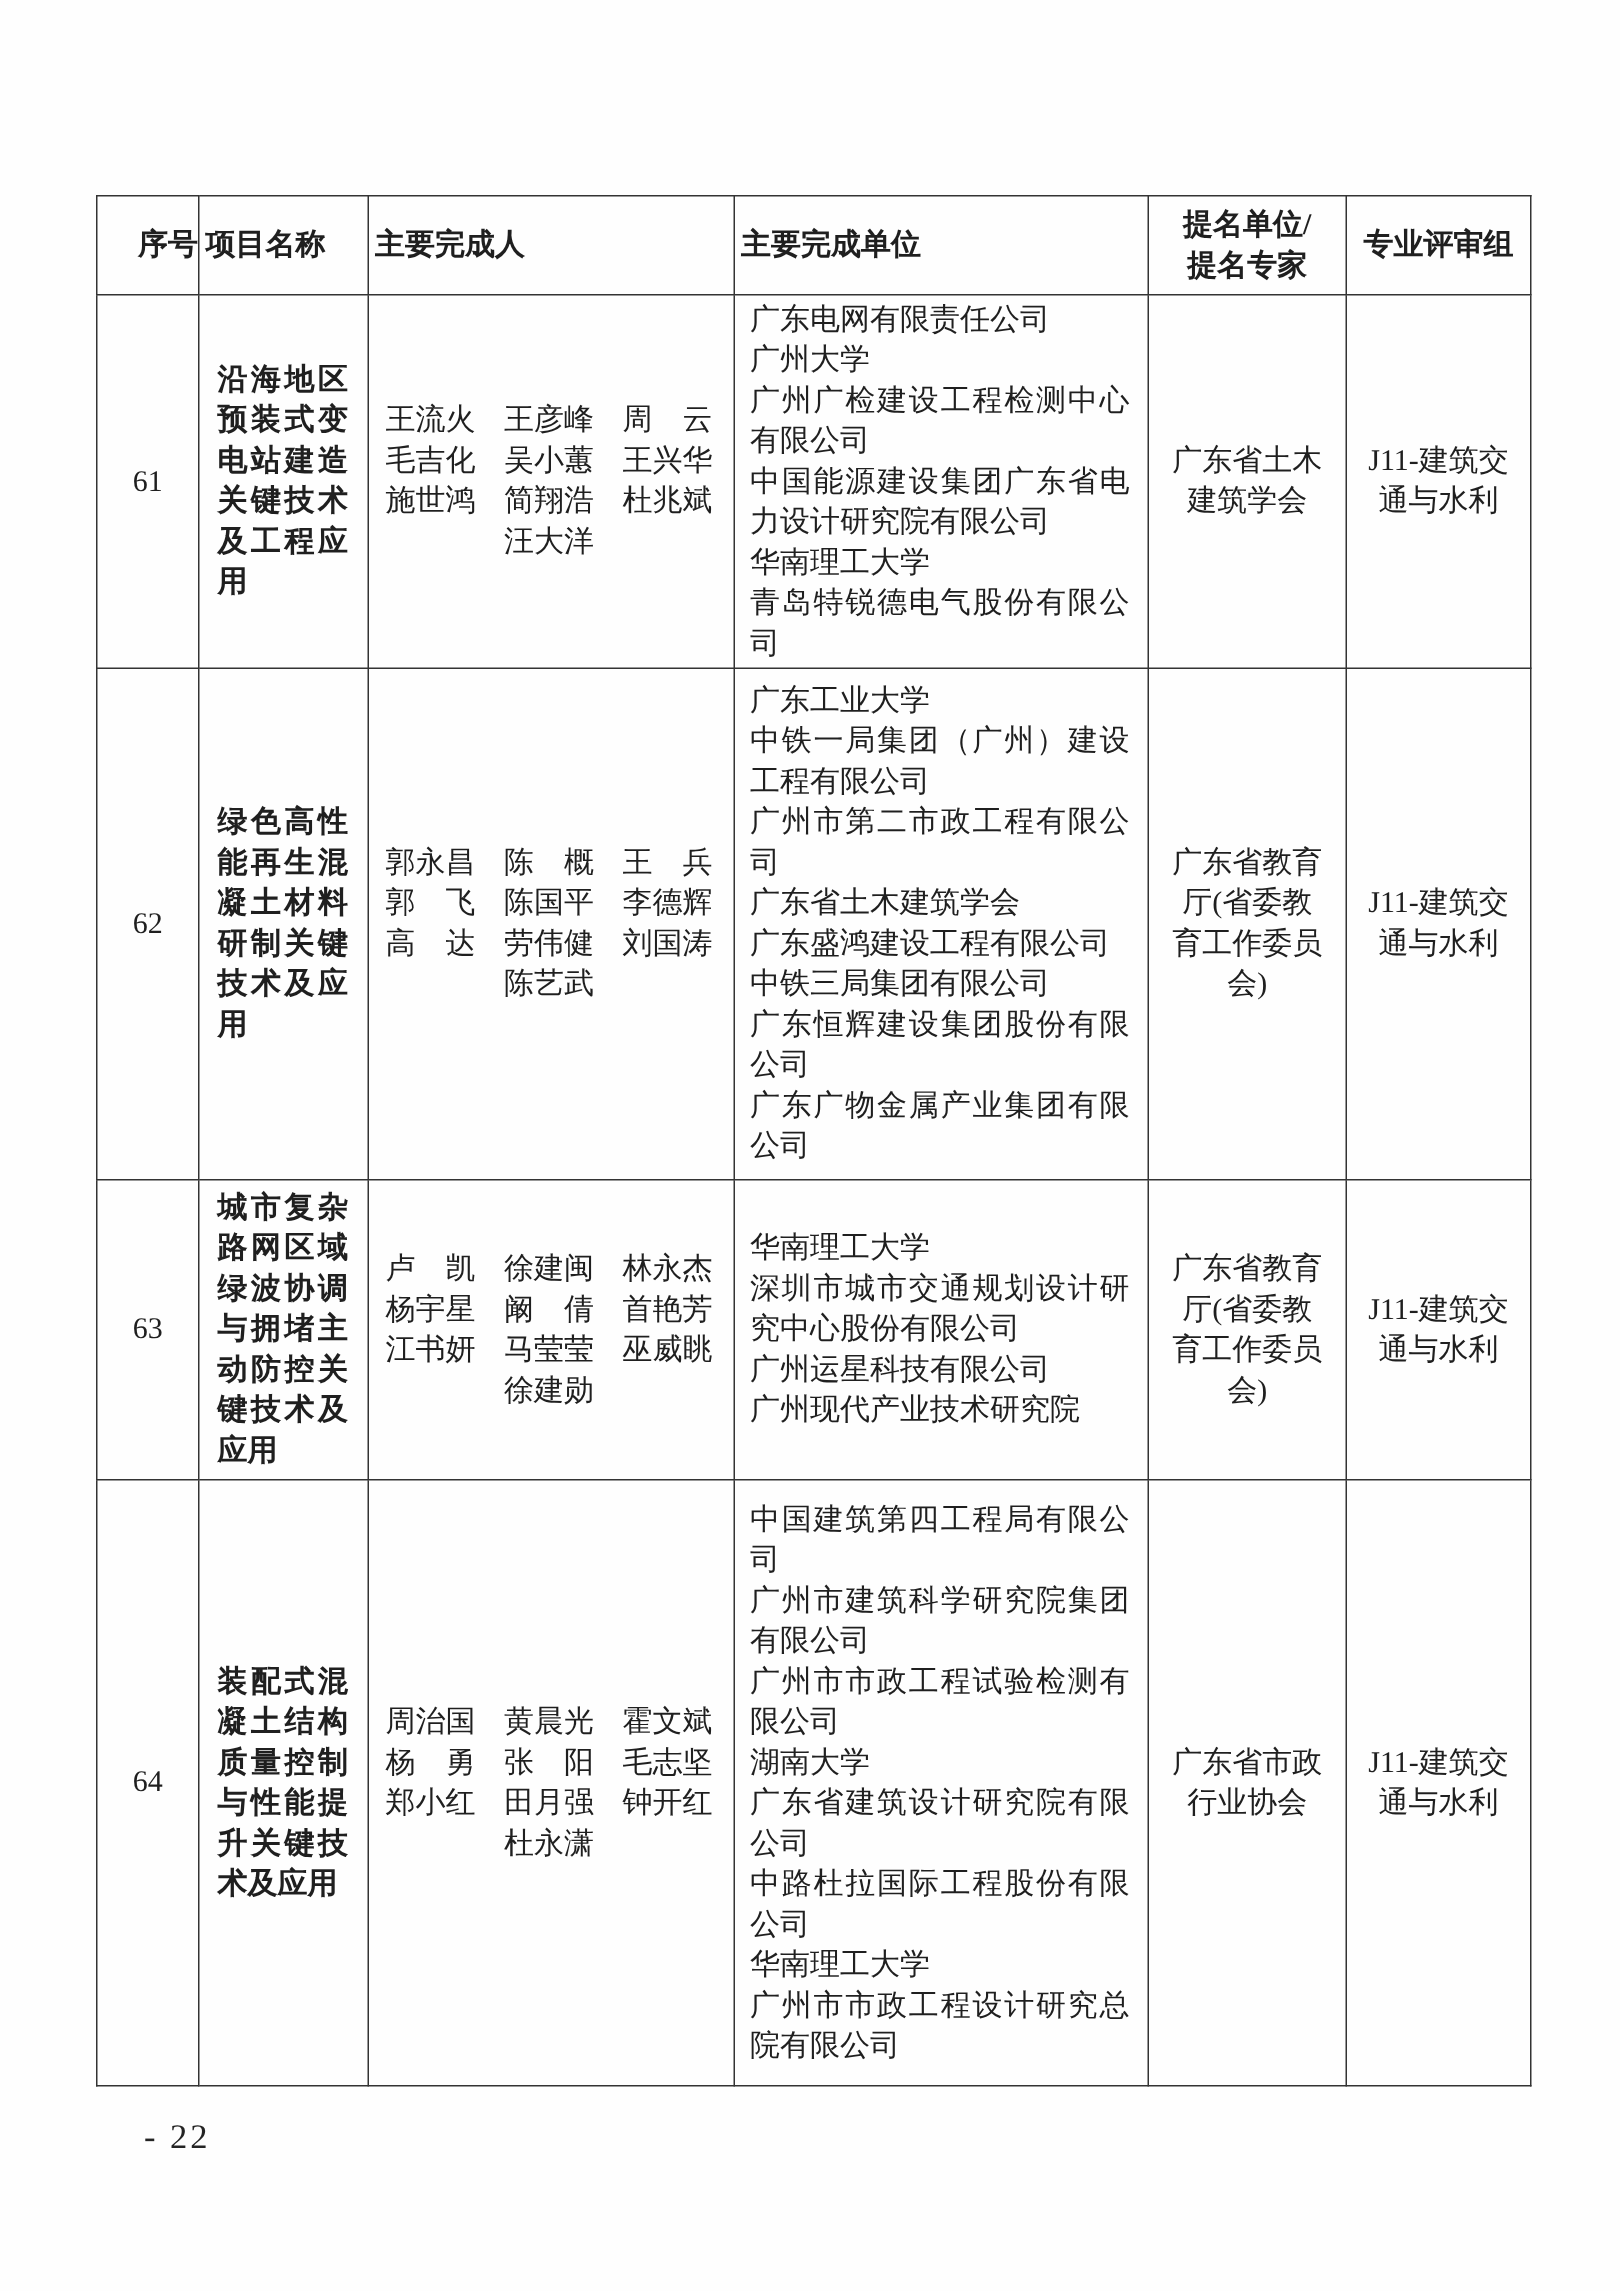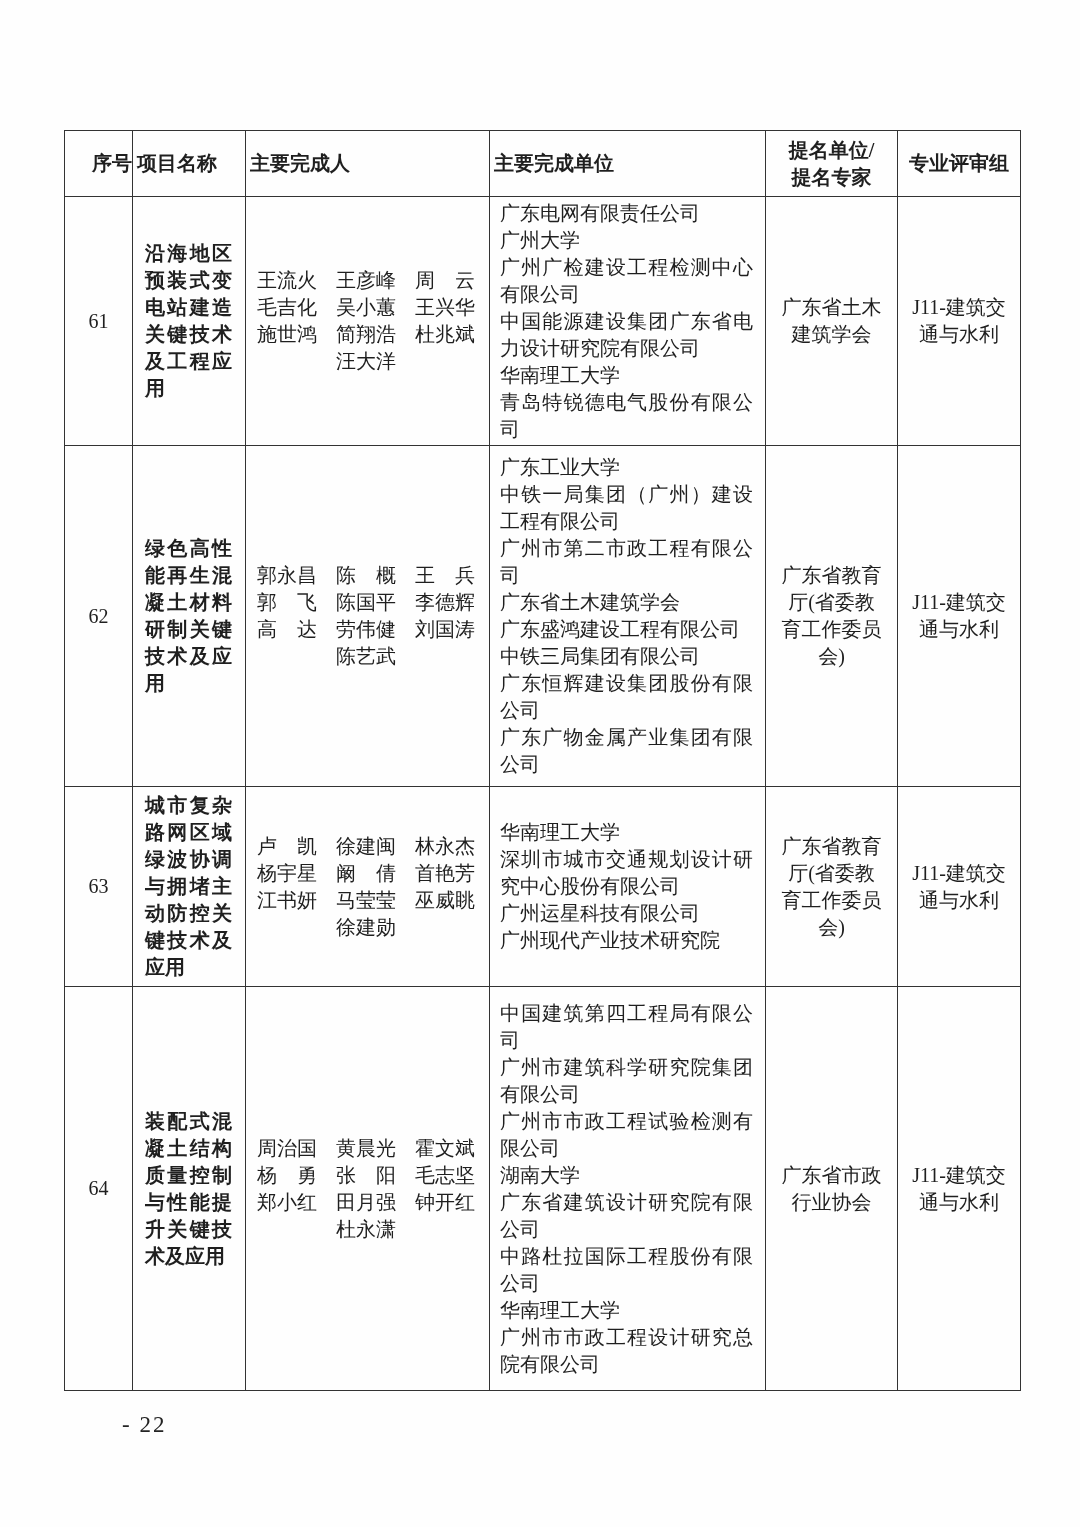--- a/index.html
+++ b/index.html
@@ -69,21 +69,21 @@
     word-break: break-all;
   }
   td.group {
     text-align: center;
     padding: 0 10px;
     word-break: break-all;
     margin-top: 20px;
   }
   .footer-pagenum {
     position: absolute;
-    left: 122px;
+    left: 96px;
     top: 1412px;
     font-size: 23px;
     letter-spacing: 2px;
     color: #242424;
   }
 </style>
 </head>
 <body>
 
 <div class="page">

